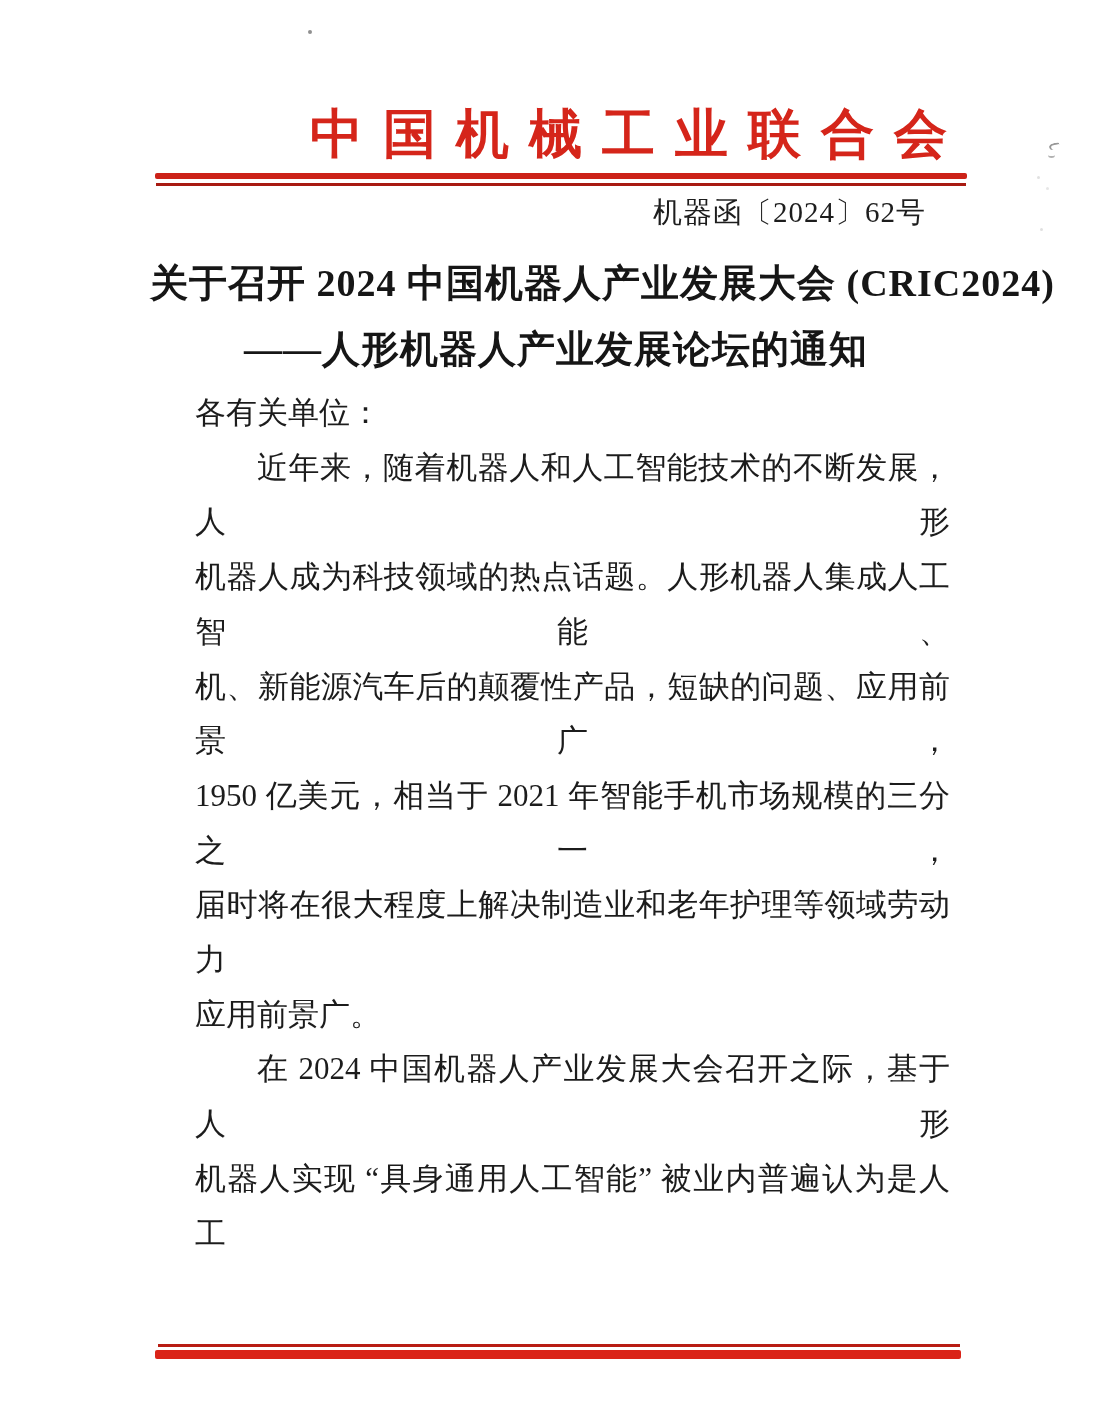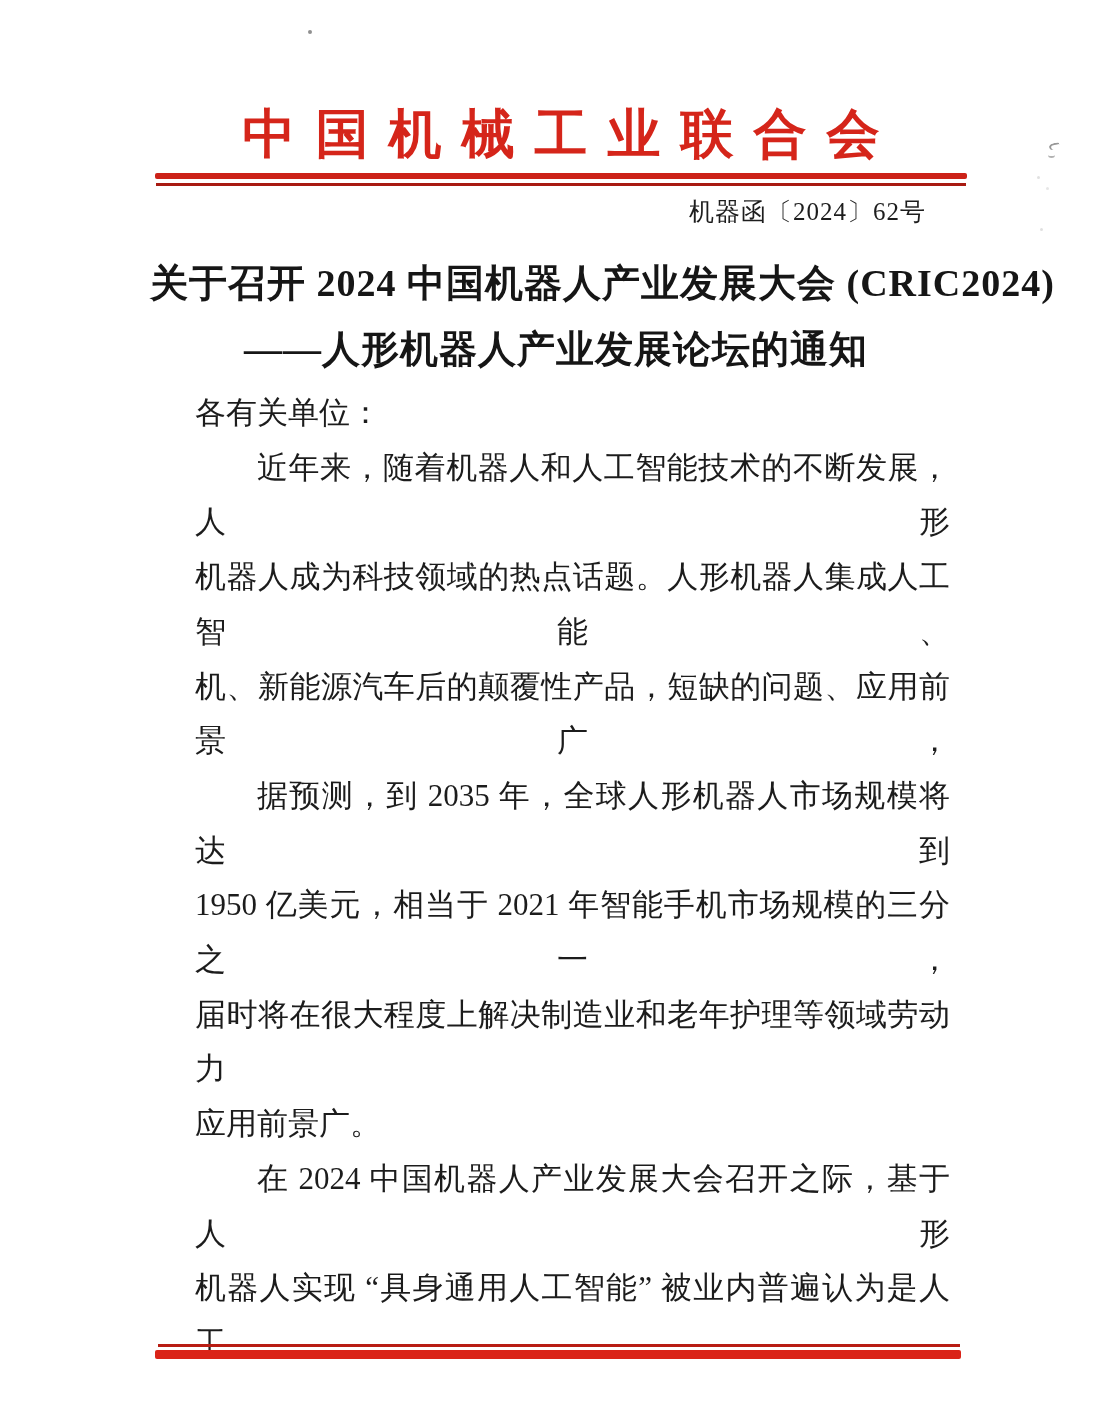--- a/index.html
+++ b/index.html
@@ -16,21 +16,21 @@
     font-family: "Liberation Serif", "DejaVu Serif", serif;
     color: #1c1c1c;
   }
 
   
   .org-name {
     position: absolute;
     top: 103px;
     left: 155px;
     width: 812px;
-    text-align: center;
+    text-align: right;
     font-size: 53px;
     line-height: 62px;
     font-weight: 700;
     letter-spacing: 20px;
     text-indent: 20px;
     color: #d5251a;
     white-space: nowrap;
   }
   .rule-top-thick {
     position: absolute;
@@ -48,21 +48,21 @@
     width: 810px;
     height: 3px;
     background: #a81a11;
   }
 
   
   .doc-number {
     position: absolute;
     top: 192px;
     right: 176px;
-    font-size: 25px;
+    font-size: 29px;
     line-height: 40px;
     color: #1d1d1d;
     letter-spacing: 1px;
     white-space: nowrap;
   }
 
   
   .doc-title {
     position: absolute;
     top: 250px;
@@ -154,21 +154,20 @@
   <div class="doc-title">
     <div class="t-line">关于召开 2024 中国机器人产业发展大会 (CRIC2024)</div>
     <div class="t-line">——人形机器人产业发展论坛的通知</div>
   </div>
 
   <div class="body-text">
     <div class="bl">各有关单位：</div>
     <div class="bl i2 j">近年来，随着机器人和人工智能技术的不断发展，人形</div>
     <div class="bl j">机器人成为科技领域的热点话题。人形机器人集成人工智能、</div>
     <div class="bl j">机、新能源汽车后的颠覆性产品，短缺的问题、应用前景广，</div>
-    <div class="bl i2 j">据预测，到 2035 年，全球人形机器人市场规模将达到</div>
     <div class="bl j">1950 亿美元，相当于 2021 年智能手机市场规模的三分之一，</div>
     <div class="bl j">届时将在很大程度上解决制造业和老年护理等领域劳动力</div>
     <div class="bl">应用前景广。</div>
     <div class="bl i2 j">在 2024 中国机器人产业发展大会召开之际，基于人形</div>
     <div class="bl j">机器人实现 “具身通用人工智能” 被业内普遍认为是人工</div>
 
   </div>
 
   <div class="rule-bottom-thin"></div>
   <div class="rule-bottom-thick"></div>

